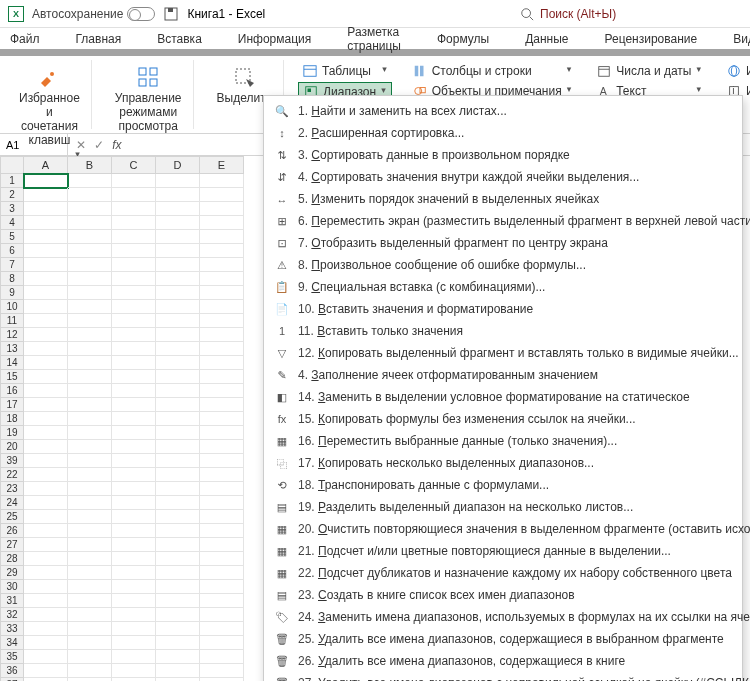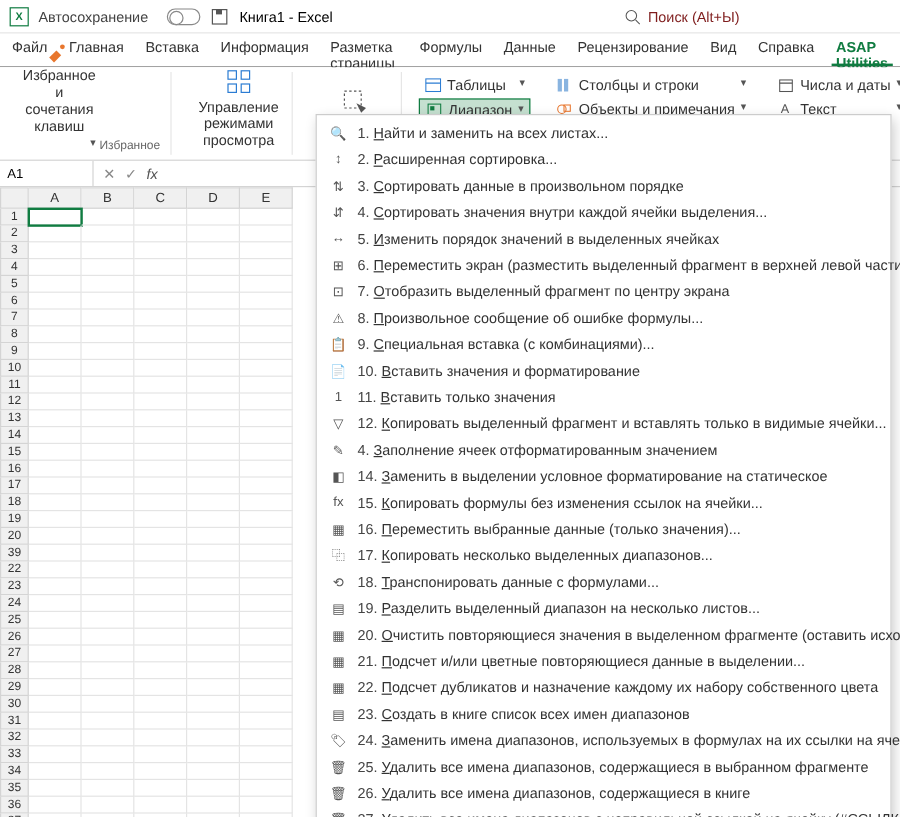--- a/index.html
+++ b/index.html
@@ -1,39 +1,39 @@
 <!DOCTYPE html>
 <html><head>
 <meta charset="utf-8">
 <style>
 *{margin:0;padding:0;box-sizing:border-box;font-family:'Segoe UI',sans-serif;font-size:12px}
 body{background:#fff;width:750px;height:681px;overflow:hidden;position:relative}
 .titlebar{height:28px;background:#fff;display:flex;align-items:center;padding:0 8px;gap:8px;border-bottom:1px solid #e0e0e0}
 .xl-icon{width:16px;height:16px;display:flex;align-items:center;justify-content:center;color:#107c41;font-weight:bold;border:1px solid #107c41;font-size:9px}
-.autosave{display:flex;gap:16px;font-size:11px;color:#444}
+.autosave{display:flex;gap:4px;font-size:11px;color:#444}
 .toggle{width:28px;height:14px;border:1px solid #888;border-radius:7px;position:relative}
 .toggle::after{content:'';width:10px;height:10px;border-radius:50%;border:1px solid #888;position:absolute;left:1px;top:1px;background:#fff}
 .save-icon{width:16px;height:16px;color:#555}
 .search{position:absolute;left:520px;display:flex;align-items:center;gap:6px;color:#7f1d1d;font-size:12px}
-.tabs{height:28px;background:#fff;display:flex;padding:0 6px;gap:10px;border-bottom:1px solid #a3a3a3}
+.tabs{height:28px;background:#fff;display:flex;align-items:center;padding:0 6px;gap:28px;border-bottom:7px solid #a3a3a3}
 .tab{padding:4px 4px;font-size:12px;color:#333;cursor:pointer}
 .tab.active{font-weight:600;border-bottom:2px solid #107c41;color:#107c41}
 .ribbon{height:78px;background:#fff;display:flex;padding:4px 8px;gap:12px;border-bottom:1px solid #d4d4d4;position:relative}
-.group{display:flex;flex-direction:row;align-items:flex-end;padding:2px 8px;border-right:1px solid #e6e6e6}
+.group{display:flex;flex-direction:column;align-items:center;padding:2px 8px;border-right:1px solid #e6e6e6}
 .group:last-child{border-right:none}
 .btn-big{display:flex;flex-direction:column;align-items:center;justify-content:center;min-width:60px;padding:3px;cursor:pointer;font-size:11px;color:#333;text-align:center;gap:2px}
 .btn-big svg{width:24px;height:24px}
 .group-label{font-size:10px;color:#666;margin-top:2px}
 .rcol{display:flex;flex-direction:column;gap:2px;padding:2px}
 .rbtn{display:flex;gap:5px;font-size:11px;color:#333;padding:2px 5px;cursor:pointer;white-space:nowrap}
 .rbtn.active{background:#c5e0d0;border:1px solid #107c41}
 .rbtn svg{width:14px;height:14px;flex-shrink:0}
 .chev{font-size:9px;color:#555;margin-left:auto}
 .formula-bar{height:22px;display:flex;align-items:center;border-bottom:1px solid #d4d4d4}
-.name-box{width:78px;height:100%;border-right:1px solid #d4d4d4;display:flex;align-items:center;padding:0 6px;font-size:11px}
+.name-box{width:68px;height:100%;border-right:1px solid #d4d4d4;display:flex;align-items:center;padding:0 6px;font-size:11px}
 .fb-btns{display:flex;gap:8px;padding:0 8px;color:#888;font-size:11px}
 .fx{font-style:italic;color:#555}
 .grid-wrap{position:relative;height:525px;overflow:hidden}
 .col-headers{display:flex;height:18px}
 .corner{width:24px;border:1px solid #d4d4d4;background:#f0f0f0}
 .ch{width:44px;border:1px solid #d4d4d4;border-left:none;background:#f0f0f0;text-align:center;font-size:11px;line-height:16px;color:#333}
 .grid-body{display:flex}
 .row-headers{width:24px}
 .rh{height:14px;border:1px solid #d4d4d4;border-top:none;background:#f0f0f0;text-align:center;font-size:10px;line-height:13px;color:#333}
 .cells{position:relative}

